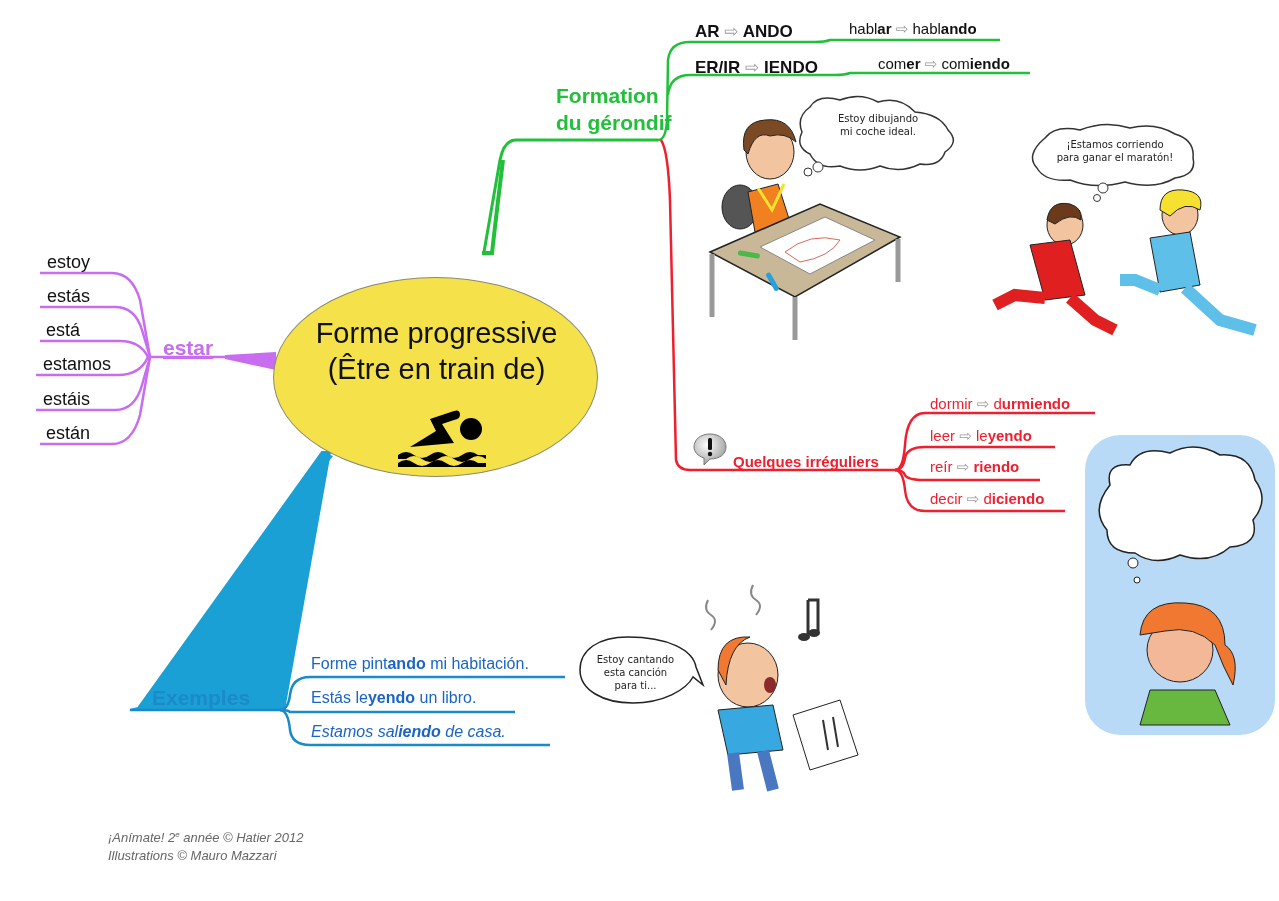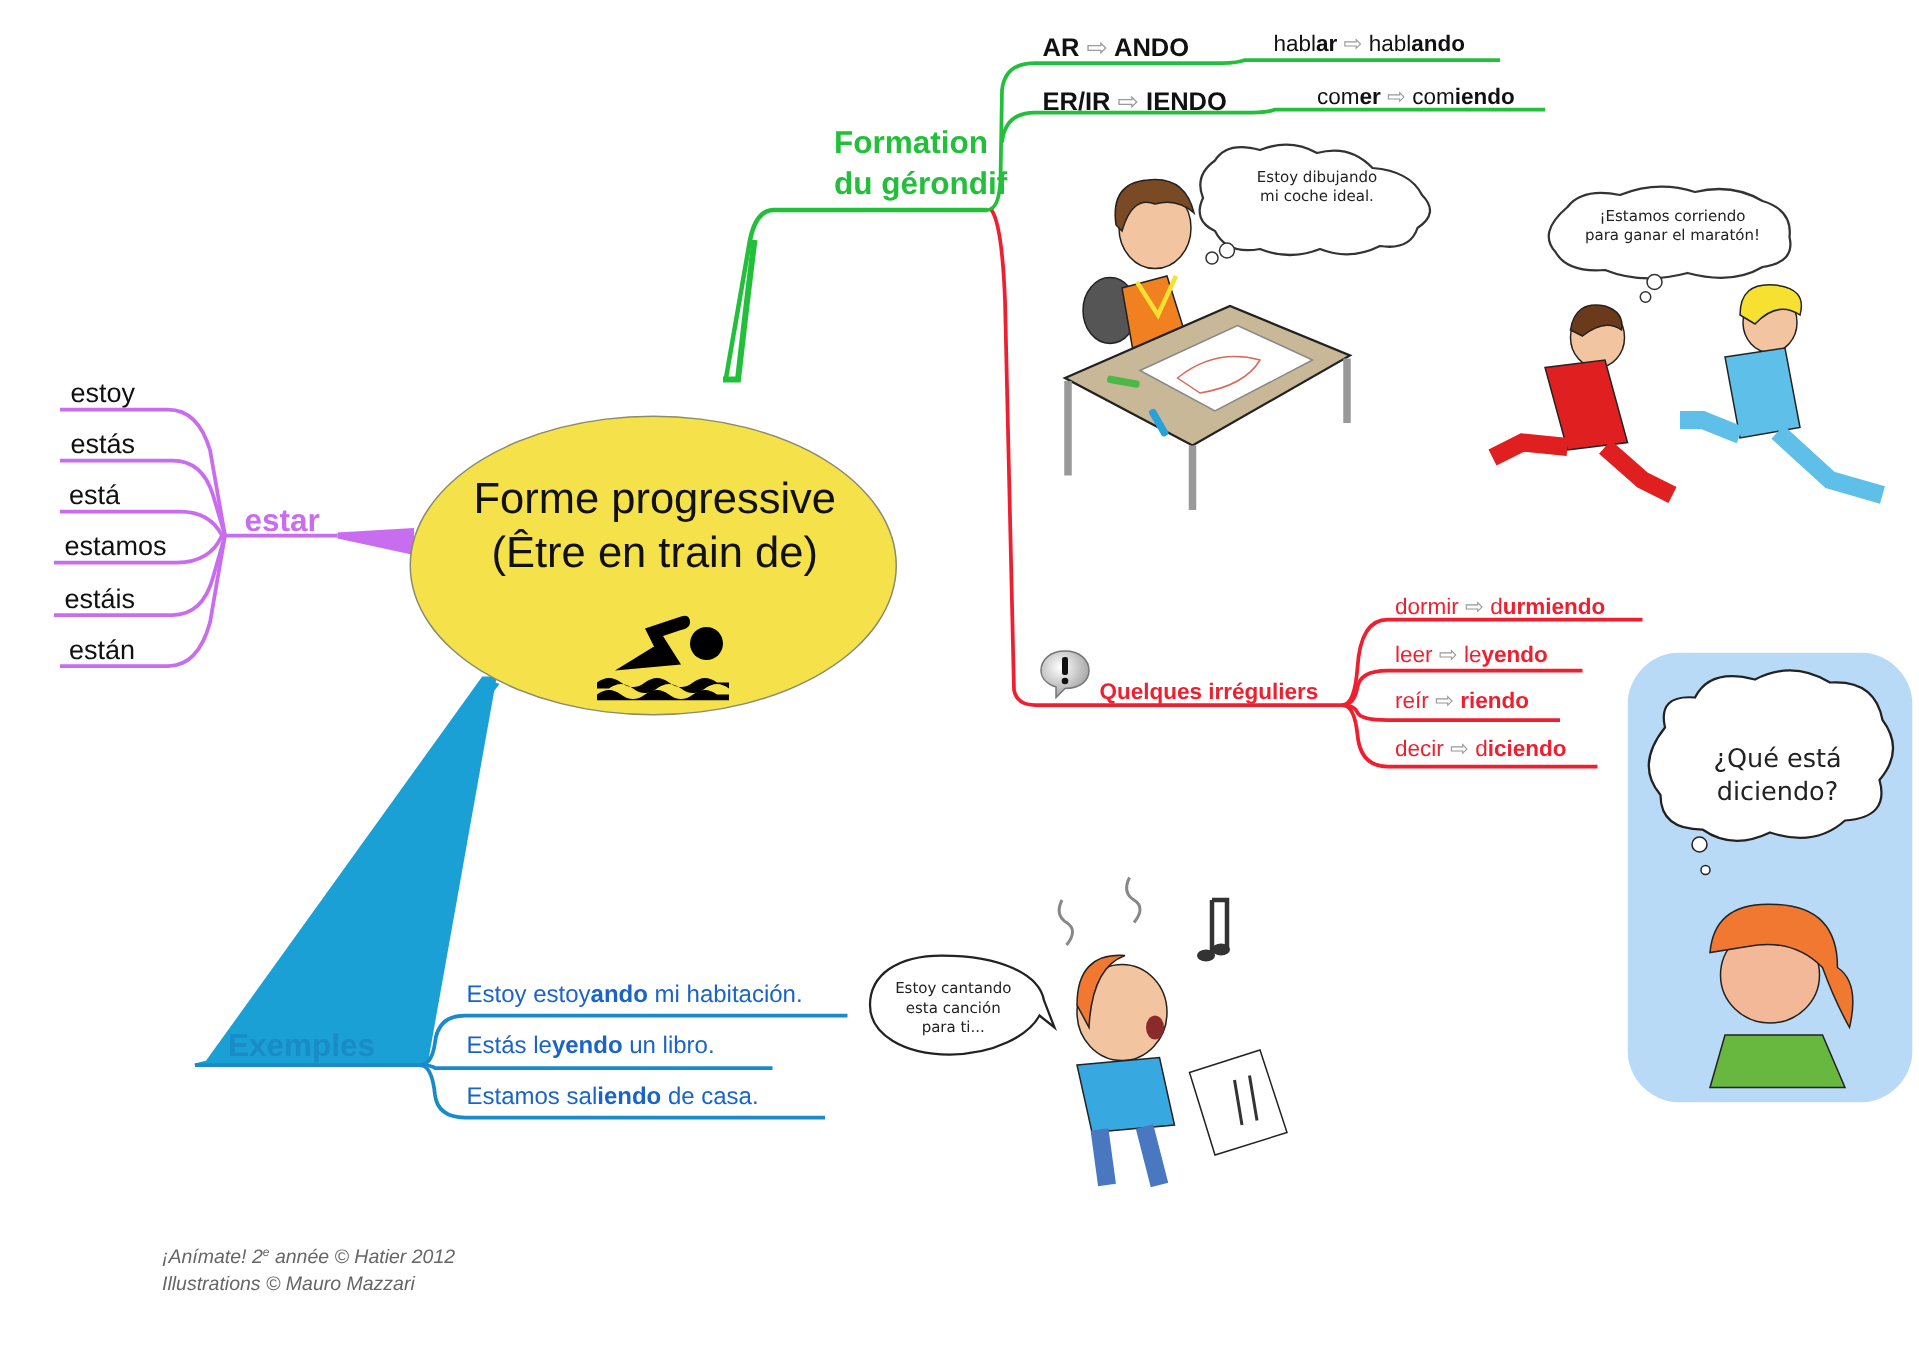--- a/index.html
+++ b/index.html
@@ -138,26 +138,26 @@
   <span></span><b>riendo</b>
 </div>
 <div class="abs irr-item" style="left:930px; top:490px;">
   <span>decir</span>
   <span class="arrow">⇨</span>
   <span>d</span><b>iciendo</b>
 </div>
 
 <div class="abs exemples-label" style="left:152px; top:686px;">Exemples</div>
 <div class="abs ex-sentence" style="left:311px; top:655px;">
-  <span>Estoy estoy</span><b>ando</b><span> mi habitación.</span>
+  <span>Forme pint</span><b>ando</b><span> mi habitación.</span>
 </div>
 <div class="abs ex-sentence" style="left:311px; top:689px;">
   <span>Estás le</span><b>yendo</b><span> un libro.</span>
 </div>
-<div class="abs ex-sentence" style="left:311px; top:723px;">
+<div class="abs ex-sentence" style="left:311px; top:723px;font-style:italic;">
   <span>Estamos sal</span><b>iendo</b><span> de casa.</span>
 </div>
 
 <div class="abs" style="left:700px; top:92px; width:265px; height:250px;">
   <svg width="265" height="250" viewBox="0 0 265 250">
     <path d="M110,15 Q118,2 140,8 Q160,0 178,10 Q200,4 215,20 Q240,22 248,38 Q260,50 245,60 Q240,75 220,72 Q200,82 180,74 Q160,82 140,74 Q118,78 110,62 Q95,55 102,40 Q96,25 110,15 Z" fill="#fff" stroke="#333" stroke-width="1.5"></path>
     <circle cx="108" cy="80" r="4" fill="#fff" stroke="#333"></circle>
       <circle cx="118" cy="75" r="5" fill="#fff" stroke="#333"></circle>
     <ellipse cx="40" cy="115" rx="18" ry="22" fill="#555" stroke="#222"></ellipse>
     <path d="M48,100 L78,92 L90,130 L55,140 Z" fill="#f08020" stroke="#222"></path>
@@ -204,24 +204,20 @@
 <div class="abs" style="left:1085px; top:435px; width:190px; height:300px;">
   <svg width="190" height="300" viewBox="0 0 190 300">
     <rect x="0" y="0" width="190" height="300" rx="35" fill="#b8daf6"></rect>
     <path d="M25,50 Q20,28 45,30 Q55,10 85,18 Q110,5 135,20 Q165,18 170,45 Q185,65 168,85 Q175,110 145,112 Q125,130 95,120 Q70,132 50,118 Q22,118 22,95 Q5,75 25,50 Z" fill="#fff" stroke="#222" stroke-width="1.5"></path>
     <circle cx="48" cy="128" r="5" fill="#fff" stroke="#222"></circle>
       <circle cx="52" cy="145" r="3" fill="#fff" stroke="#222"></circle>
     <ellipse cx="95" cy="215" rx="33" ry="32" fill="#f3b898" stroke="#222"></ellipse>
     <path d="M55,200 Q58,165 100,168 Q140,170 140,210 Q155,220 148,250 Q138,232 130,210 Q110,190 80,196 Z" fill="#f07830" stroke="#222"></path>
     <path d="M55,290 L65,255 L130,255 L145,290 Z" fill="#68b840" stroke="#222"></path>
   </svg>
-  <div class="abs bubble-text" style="left:25px; top:60px; width:150px; font-size:17px; line-height:22px;">
-    <div>¿Qué está</div>
-    <div>diciendo?</div>
-  </div>
 </div>
 
 <div class="abs" style="left:578px; top:575px; width:300px; height:225px;">
   <svg width="300" height="225" viewBox="0 0 300 225">
     <path d="M50,62 C20,62 2,75 2,95 C2,115 25,128 55,128 C85,128 108,115 115,102 L125,110 L118,92 C115,75 90,62 50,62 Z" fill="#fff" stroke="#222" stroke-width="1.5"></path>
     <path d="M230,25 L240,25 L240,58 M230,25 L230,62" stroke="#333" stroke-width="3" fill="none"></path>
     <ellipse cx="226" cy="62" rx="6" ry="4" fill="#333"></ellipse>
       <ellipse cx="236" cy="58" rx="6" ry="4" fill="#333"></ellipse>
     <path d="M130,25 q-5,10 3,15 q8,5 0,15" stroke="#888" fill="none" stroke-width="2"></path>
     <path d="M175,10 q-5,10 3,15 q8,5 0,15" stroke="#888" fill="none" stroke-width="2"></path>

